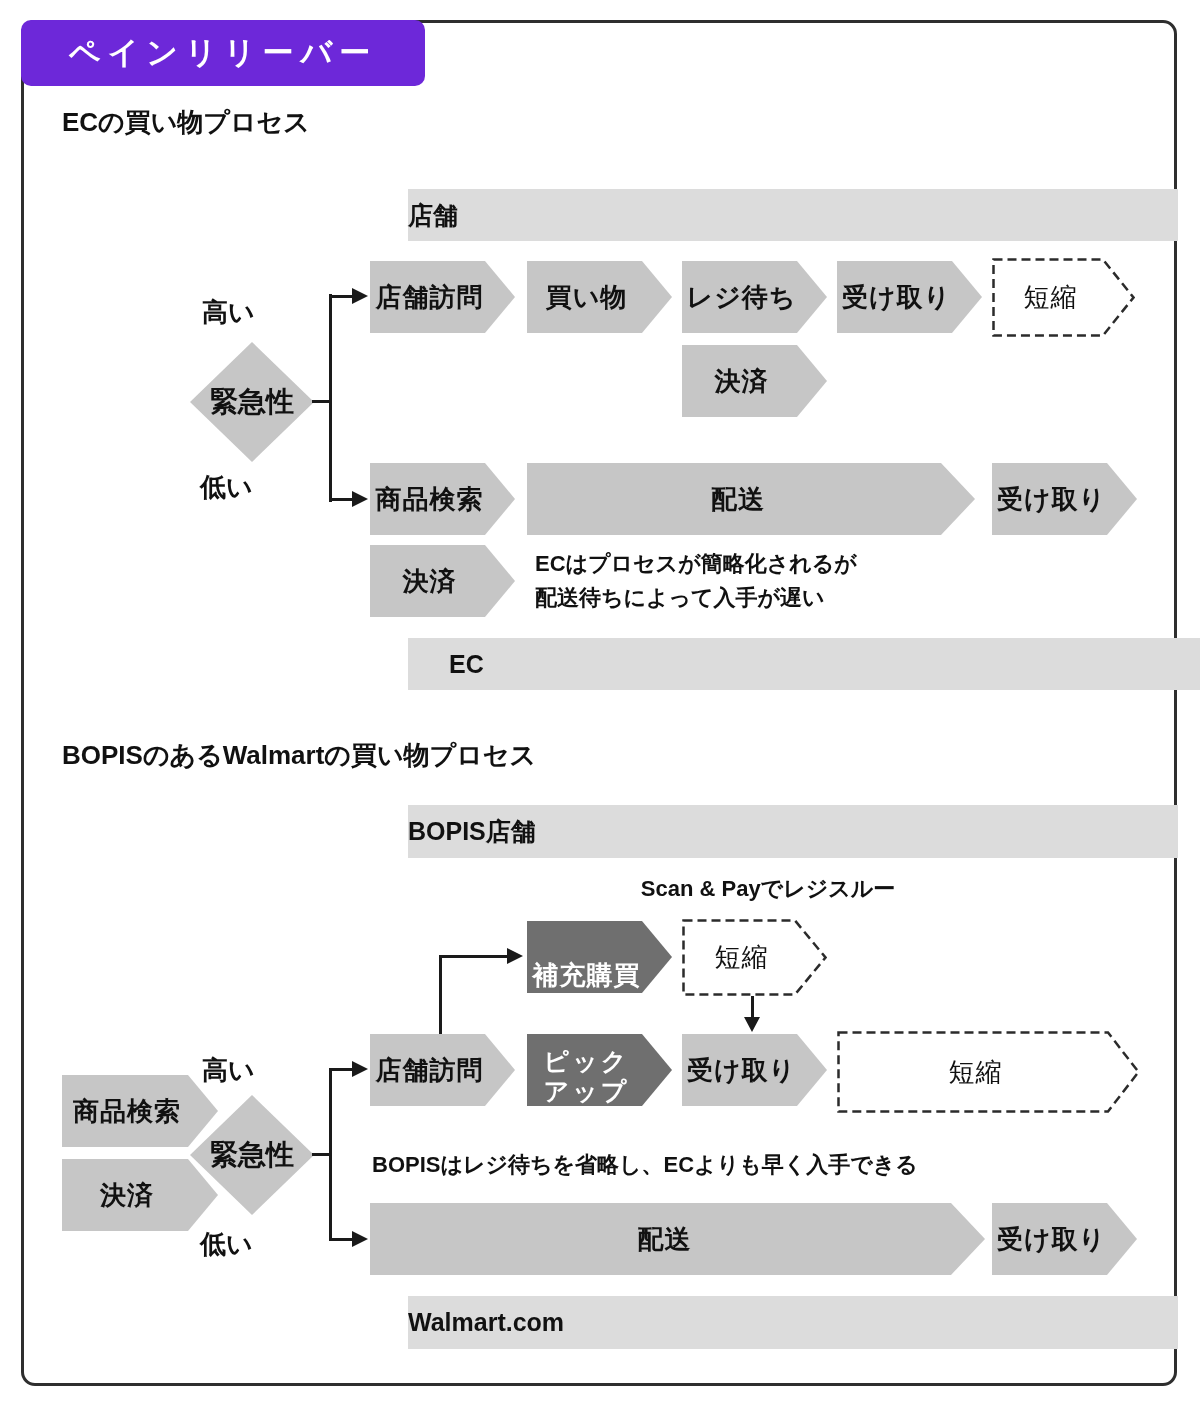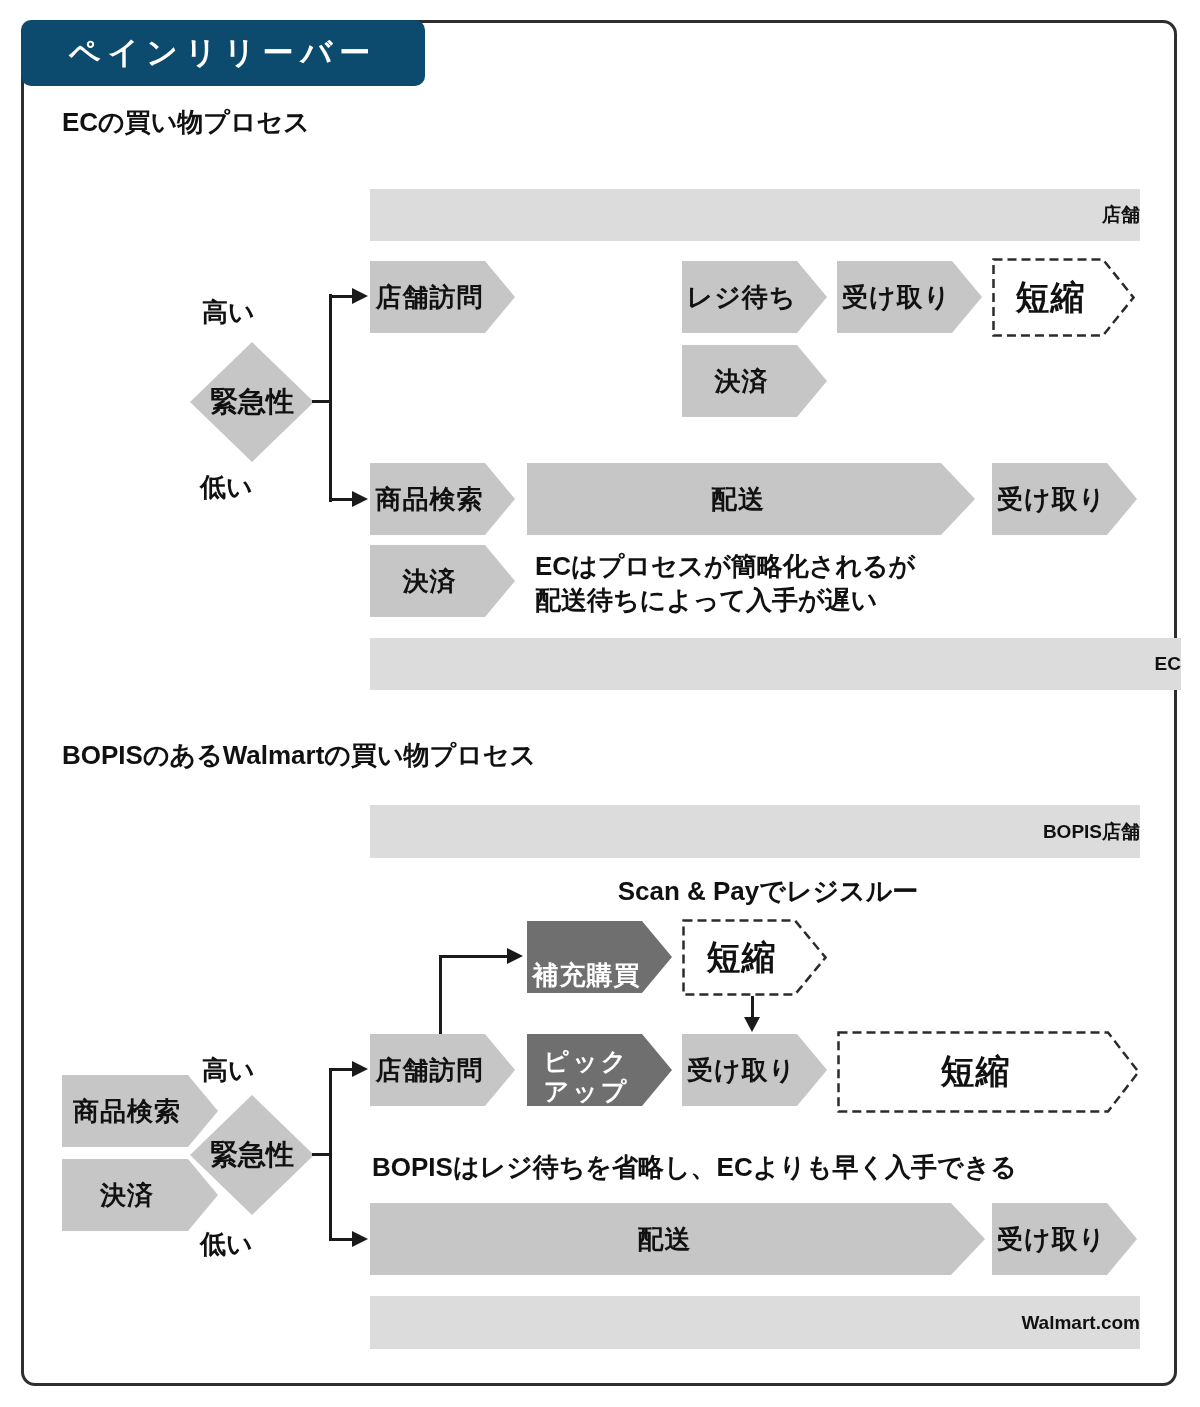--- a/index.html
+++ b/index.html
@@ -7,55 +7,55 @@
     position:relative;width:1200px;height:1407px;background:#ffffff;
     font-family:"Liberation Sans","DejaVu Sans",sans-serif;color:#111111;
     overflow:hidden;
   }
   .frame{
     position:absolute;left:21px;top:20px;width:1150px;height:1360px;
     border:3px solid #2e2e2e;border-radius:14px;background:#ffffff;
   }
   .tab{
     position:absolute;left:21px;top:20px;width:404px;height:66px;
-    background:#0c4a6e;border-radius:10px;
+    background:#6d28d9;border-radius:10px;
     display:flex;align-items:center;justify-content:center;
     color:#ffffff;font-family:Liberation Sans, sans-serif;
     font-size:31px;font-weight:bold;letter-spacing:7px;
   }
   .heading{position:absolute;font-size:26px;font-weight:bold;white-space:nowrap;}
   .bar{
     position:absolute;background:#dcdcdc;
-    display:flex;align-items:center;justify-content:flex-end;
-    font-size:19px;font-weight:bold;
+    display:flex;align-items:center;justify-content:flex-start;
+    font-size:25px;font-weight:bold;margin-left:38px;
   }
   .chev{
     position:absolute;background:#c6c6c6;
     display:flex;align-items:center;justify-content:center;
     font-size:26px;font-weight:bold;letter-spacing:1px;
     clip-path:polygon(0 0,calc(100% - 30px) 0,100% 50%,calc(100% - 30px) 100%,0 100%);
     padding-right:26px;box-sizing:border-box;
   }
   .chev.wtip{clip-path:polygon(0 0,calc(100% - 34px) 0,100% 50%,calc(100% - 34px) 100%,0 100%);text-align:center;}
   .chev.dark{background:#6f6f6f;color:#ffffff;align-items:flex-end;}
   .dashedbox{position:absolute;}
   .dashedbox .lbl{
     position:absolute;left:0;top:0;width:100%;height:100%;
     display:flex;align-items:center;justify-content:center;
-    font-size:34px;font-weight:bold;letter-spacing:1px;
+    font-size:26px;font-weight:normal;letter-spacing:1px;
     padding-right:26px;box-sizing:border-box;
   }
   .diamond{
     position:absolute;background:#c6c6c6;
     clip-path:polygon(50% 0,100% 50%,50% 100%,0 50%);
     display:flex;align-items:center;justify-content:center;
     font-size:28px;font-weight:bold;
   }
   .sidelbl{position:absolute;font-size:26px;font-weight:bold;white-space:nowrap;}
-  .note{position:absolute;font-size:26px;font-weight:bold;white-space:nowrap;}
+  .note{position:absolute;font-size:22px;font-weight:bold;white-space:nowrap;}
   .line{position:absolute;background:#1a1a1a;}
   .ah-right{position:absolute;width:0;height:0;border-left:16px solid #1a1a1a;
     border-top:8px solid transparent;border-bottom:8px solid transparent;}
   .ah-down{position:absolute;width:0;height:0;border-top:15px solid #1a1a1a;
     border-left:8px solid transparent;border-right:8px solid transparent;}
   .pickup-lines{display:flex;flex-direction:column;align-items:center;line-height:1.2;font-size:25px;letter-spacing:3px;}
   svg.dash{position:absolute;left:0;top:0;}
 </style>
 </head>
 <body>
@@ -68,20 +68,23 @@
 
   <div class="heading" style="left:62px;top:105px;">ECの買い物プロセス</div>
 
   <div class="bar" style="left:370px;top:189px;width:770px;height:52px;">
     <span>店舗</span>
   </div>
 
   <div class="chev" style="left:370px;top:261px;width:145px;height:72px;">
     <span>店舗訪問</span>
   </div>
+  <div class="chev" style="left:527px;top:261px;width:145px;height:72px;">
+    <span>買い物</span>
+  </div>
   <div class="chev" style="left:682px;top:261px;width:145px;height:72px;">
     <span>レジ待ち</span>
   </div>
   <div class="chev" style="left:837px;top:261px;width:145px;height:72px;">
     <span>受け取り</span>
   </div>
   <div class="dashedbox" style="left:992px;top:258px;width:143px;height:79px;">
     <svg class="dash" width="143" height="79" viewBox="0 0 143 79">
       <polygon points="1.5,1.5 111,1.5 141.5,39.5 111,77.5 1.5,77.5" fill="#ffffff" stroke="#2b2b2b" stroke-width="2.5" stroke-dasharray="9 5"></polygon>
     </svg>

